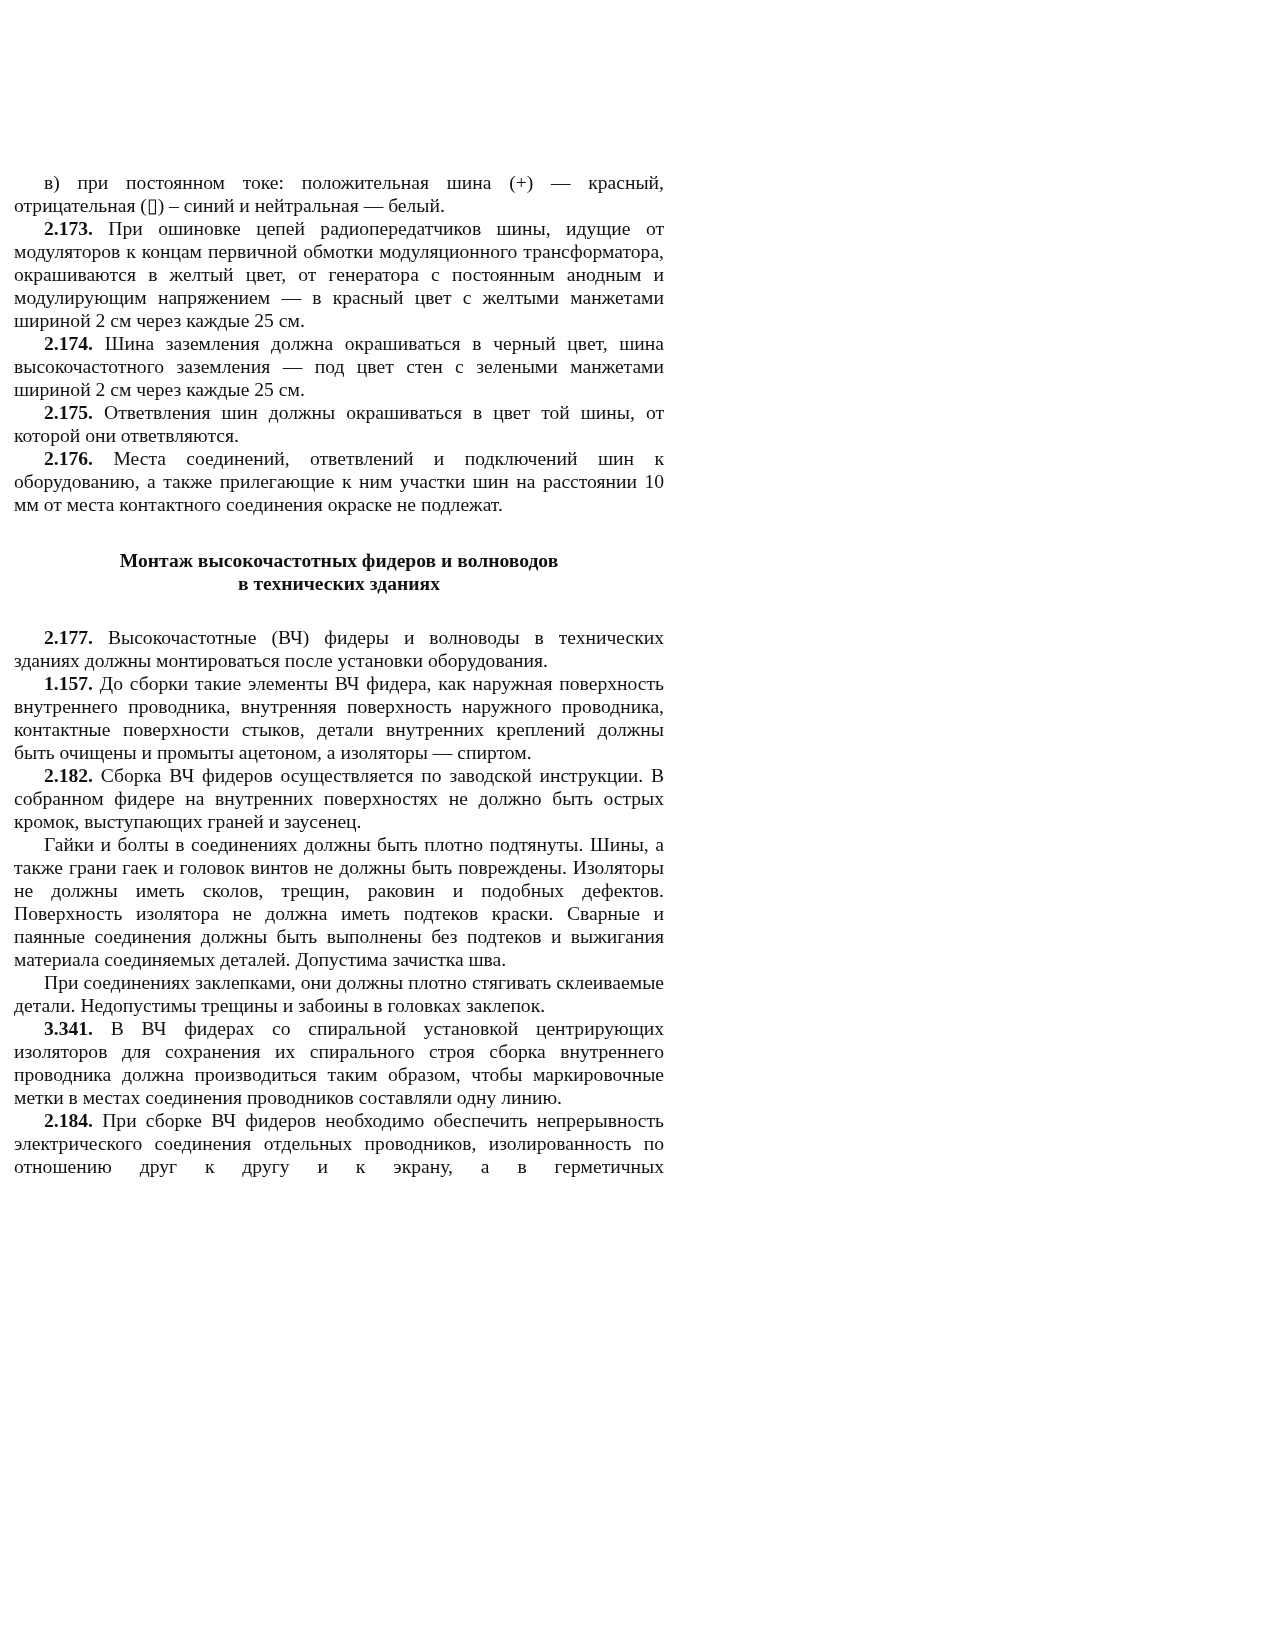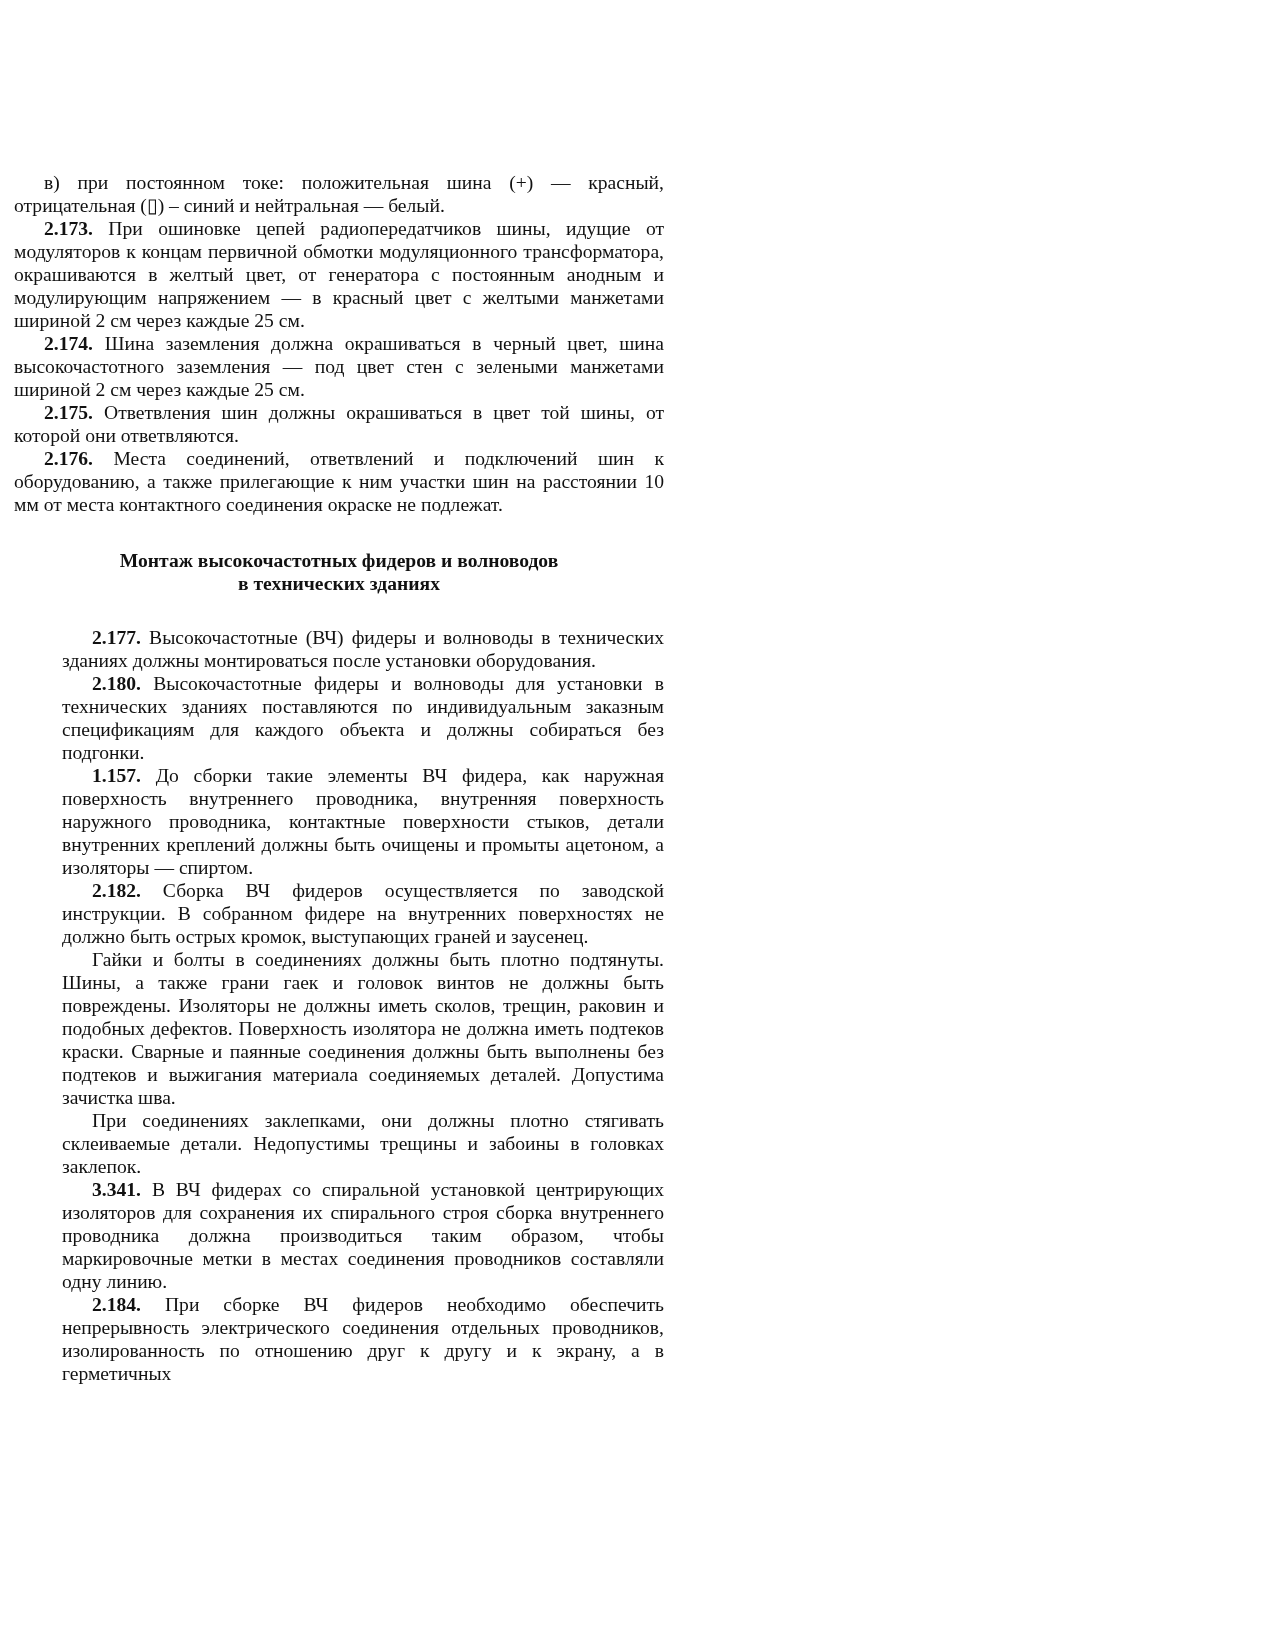--- a/index.html
+++ b/index.html
@@ -24,23 +24,22 @@
   <p class="p"><b>2.173.</b><span> При ошиновке цепей радиопередатчиков шины, идущие от модуляторов к концам первичной обмотки модуляционного трансформатора, окрашиваются в желтый цвет, от генератора с постоянным анодным и модулирующим напряжением — в красный цвет с желтыми манжетами шириной 2 см через каждые 25 см.</span></p>
   <p class="p"><b>2.174.</b><span> Шина заземления должна окрашиваться в черный цвет, шина высокочастотного заземления — под цвет стен с зелеными манжетами шириной 2 см через каждые 25 см.</span></p>
   <p class="p"><b>2.175.</b><span> Ответвления шин должны окрашиваться в цвет той шины, от которой они ответвляются.</span></p>
   <p class="p gap-after"><b>2.176.</b><span> Места соединений, ответвлений и подключений шин к оборудованию, а также прилегающие к ним участки шин на расстоянии 10 мм от места контактного соединения окраске не подлежат.</span></p>
 
   <div class="gap-after" style="padding-top:10px;">
     <p class="heading">Монтаж высокочастотных фидеров и волноводов</p>
     <p class="heading">в технических зданиях</p>
   </div>
 
-  <div style="padding-top:8px;margin-left:48px;">
+  <div style="padding-top:8px;">
   <p class="p"><b>2.177.</b><span> Высокочастотные (ВЧ) фидеры и волноводы в технических зданиях должны монтироваться после установки оборудования.</span></p>
-  <p class="p"><b>2.180.</b><span> Высокочастотные фидеры и волноводы для установки в технических зданиях поставляются по индивидуальным заказным спецификациям для каждого объекта и должны собираться без подгонки.</span></p>
   <p class="p"><b>1.157.</b><span> До сборки такие элементы ВЧ фидера, как наружная поверхность внутреннего проводника, внутренняя поверхность наружного проводника, контактные поверхности стыков, детали внутренних креплений должны быть очищены и промыты ацетоном, а изоляторы — спиртом.</span></p>
   <p class="p"><b>2.182.</b><span> Сборка ВЧ фидеров осуществляется по заводской инструкции. В собранном фидере на внутренних поверхностях не должно быть острых кромок, выступающих граней и заусенец.</span></p>
   <p class="p"><b></b><span>Гайки и болты в соединениях должны быть плотно подтянуты. Шины, а также грани гаек и головок винтов не должны быть повреждены. Изоляторы не должны иметь сколов, трещин, раковин и подобных дефектов. Поверхность изолятора не должна иметь подтеков краски. Сварные и паянные соединения должны быть выполнены без подтеков и выжигания материала соединяемых деталей. Допустима зачистка шва.</span></p>
   <p class="p"><b></b><span>При соединениях заклепками, они должны плотно стягивать склеиваемые детали. Недопустимы трещины и забоины в головках заклепок.</span></p>
   <p class="p"><b>3.341.</b><span> В ВЧ фидерах со спиральной установкой центрирующих изоляторов для сохранения их спирального строя сборка внутреннего проводника должна производиться таким образом, чтобы маркировочные метки в местах соединения проводников составляли одну линию.</span></p>
   <p class="p" style="text-align-last:justify;"><b>2.184.</b><span> При сборке ВЧ фидеров необходимо обеспечить непрерывность электрического соединения отдельных проводников, изолированность по отношению друг к другу и к экрану, а в герметичных</span></p>
   </div>
 </div>
 
 </body></html>

